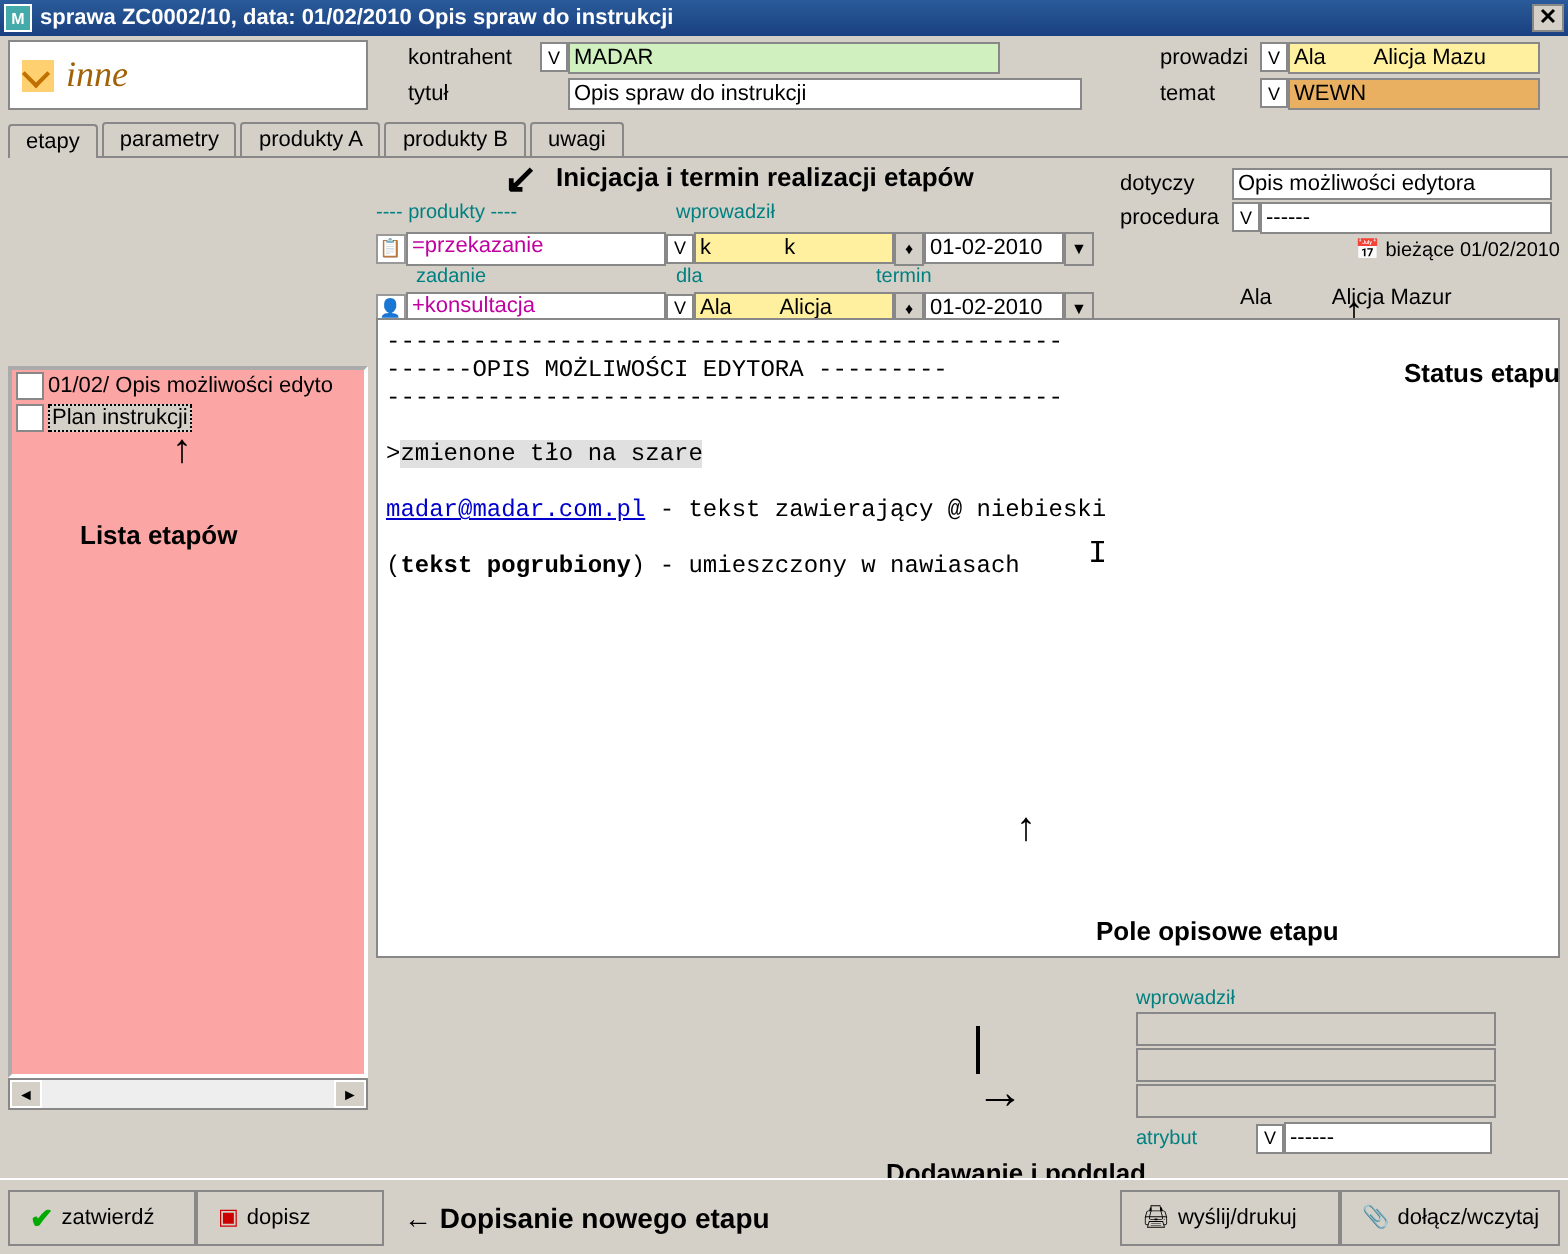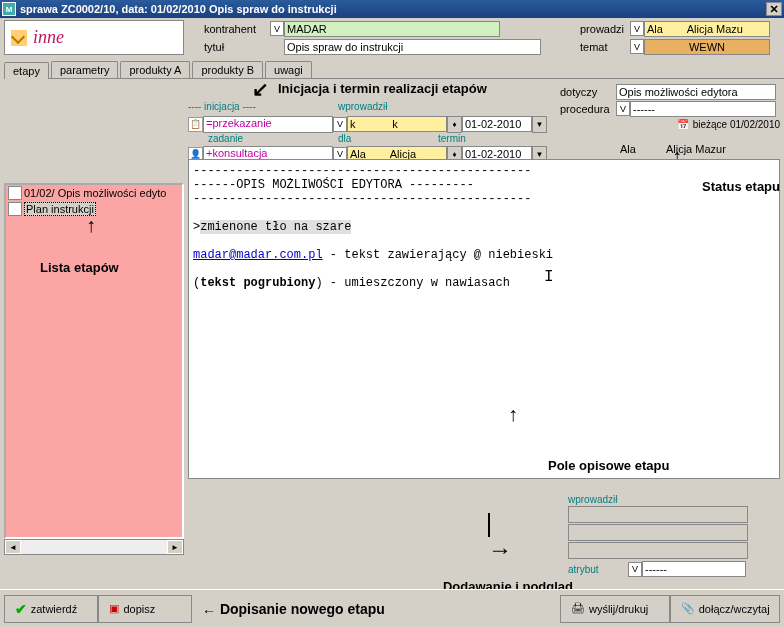--- a/index.html
+++ b/index.html
@@ -36,21 +36,21 @@
   }
   .header-row {
     display: flex;
     padding: 2px 4px;
     background: #d4d0c8;
   }
   .inne-box {
     width: 180px;
     border: 1px solid #888;
     background: #fff;
-    color: #be185d;
+    color: #a16207;
     font-style: italic;
     font-size: 18px;
     font-family: "Comic Sans MS", cursive;
     padding: 2px 6px;
     display:flex; align-items:center;
   }
   .inne-box .ic { width:16px;height:16px;background:#ffd070;margin-right:6px;position:relative;}
   .inne-box .ic::after{content:"";position:absolute;left:2px;top:2px;width:8px;height:8px;border:2px solid #c07000;border-top:none;border-right:none;transform:rotate(-45deg);}
   .fields-col { flex:1; display:flex; flex-direction:column; gap:1px; padding-left:20px;}
   .field-row { display:flex; align-items:center; height:17px;}
@@ -134,21 +134,21 @@
   </div>
   <div class="right-col">
     <div class="field-row">
       <span class="label" style="width:50px">prowadzi</span>
       <span class="vbox">V</span>
       <input class="txtfield yellow-input" style="width: 126px;" value="Ala        Alicja Mazu">
     </div>
     <div class="field-row">
       <span class="label" style="width:50px">temat</span>
       <span class="vbox">V</span>
-      <input class="txtfield orange-input" style="width: 126px; text-align: center;" value="WEWN">
+      <input class="txtfield orange-input" style="width: 126px;" value="WEWN">
     </div>
   </div>
 </div>
 
 <div class="tabs">
   <div class="tab active">etapy</div>
   <div class="tab">parametry</div>
   <div class="tab">produkty A</div>
   <div class="tab">produkty B</div>
   <div class="tab">uwagi</div>
@@ -174,21 +174,21 @@
       <div class="sb-btn">►</div>
     </div>
   </div>
 
   <div class="right-panel">
 
     <div class="annot" style="left:90px;top:-2px;">Inicjacja i termin realizacji etapów</div>
     <div class="arrow" style="left:64px;top:-6px;">↙</div>
 
     <div style="position:absolute;left:0;top:18px;display:flex;">
-      <span class="teal" style="width:150px">---- inicjacja ----</span>
+      <span class="teal" style="width:150px">---- produkty ----</span>
       <span class="teal" style="width:100px">wprowadził</span>
     </div>
 
     <div style="position:absolute;right:0;top:0;width:220px">
       <div class="field-row">
         <span style="width:56px">dotyczy</span>
         <input class="txtfield" style="width: 160px;" value="Opis możliwości edytora">
       </div>
       <div class="field-row">
         <span style="width:56px">procedura</span>

